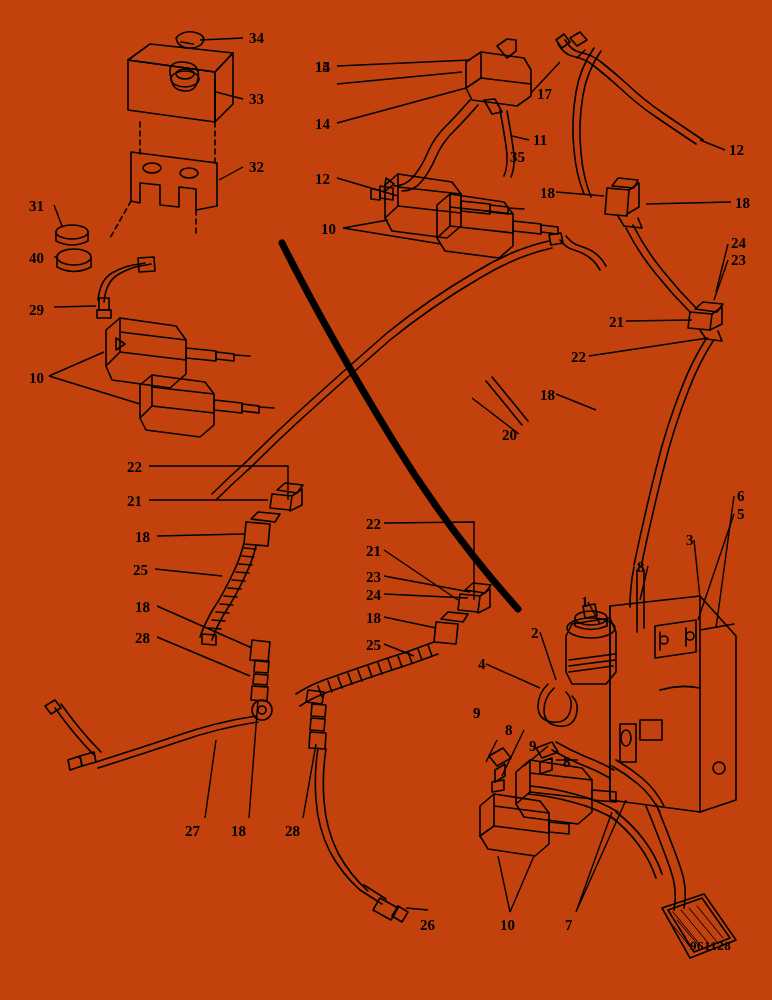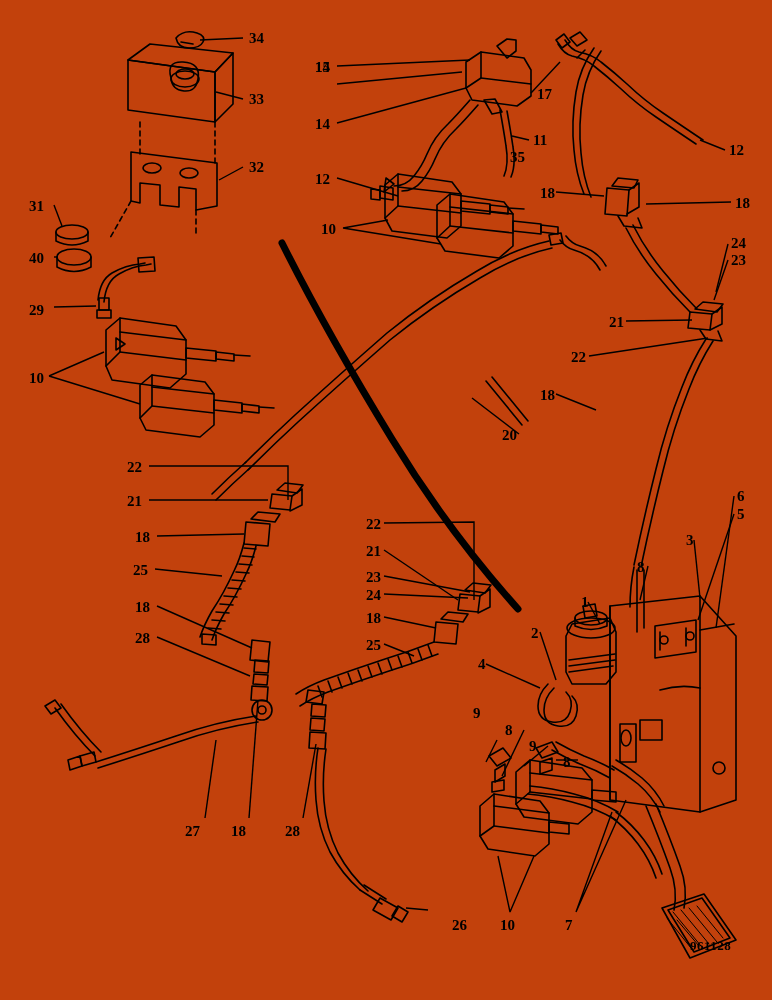--- a/index.html
+++ b/index.html
@@ -365,17 +365,17 @@
   <div class="callout" style="left:478px; top:657px;">4</div>
   <div class="callout" style="left:473px; top:706px;">9</div>
   <div class="callout" style="left:505px; top:723px;">8</div>
   <div class="callout" style="left:529px; top:739px;">9</div>
   <div class="callout" style="left:563px; top:755px;">8</div>
   <div class="callout" style="left:185px; top:824px;">27</div>
   <div class="callout" style="left:231px; top:824px;">18</div>
   <div class="callout" style="left:285px; top:824px;">28</div>
   <div class="callout" style="left:500px; top:918px;">10</div>
   <div class="callout" style="left:565px; top:918px;">7</div>
-  <div class="callout" style="left:452px; top:918px;text-align:right;">26</div>
+  <div class="callout" style="left:420px; top:918px;text-align:right;">26</div>
 
   <div class="drawing-code" style="left:690px; top:938px;">961128</div>
 
 </div>
 
 </body></html>

